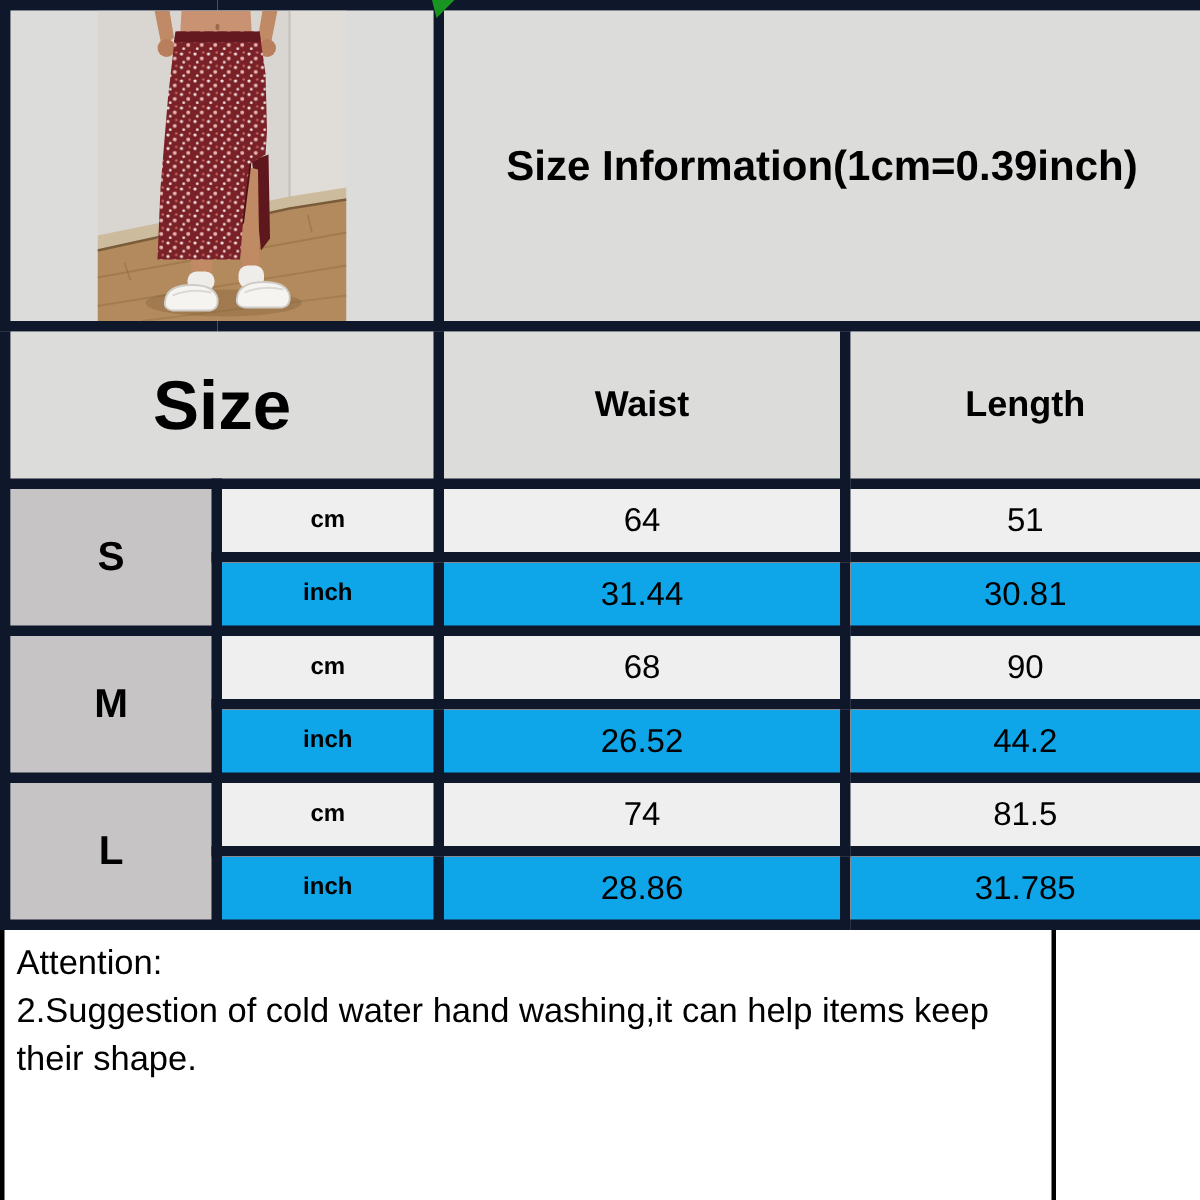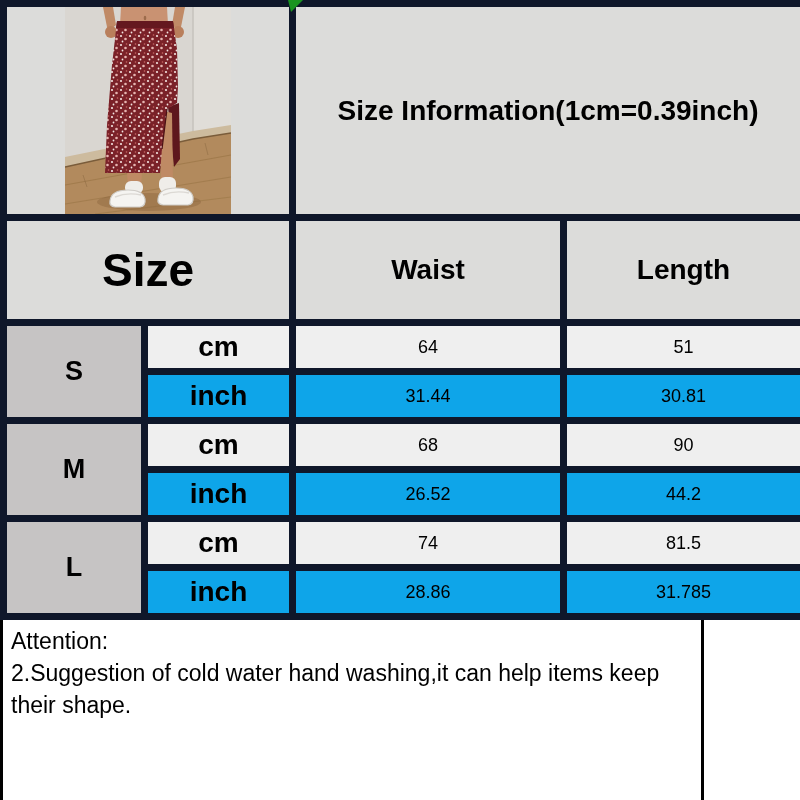--- a/index.html
+++ b/index.html
@@ -13,24 +13,24 @@
     width:800px;border-collapse:collapse;table-layout:fixed;
   }
   table.size-table td{
     border:7px solid #0f172a;text-align:center;vertical-align:middle;
     padding:0;overflow:hidden;
   }
   td.photo-cell{background:#dcdcda;height:204px;}
   td.title-cell{background:#dcdcda;}
   .title-text{font-size:28px;font-weight:bold;letter-spacing:0;}
   td.size-head{background:#dcdcda;height:98px;font-size:46px;font-weight:bold;}
-  td.col-head{background:#dcdcda;font-size:28px;font-weight:bold;}
+  td.col-head{background:#dcdcda;font-size:24px;font-weight:bold;}
   td.size-col{background:#c6c4c4;font-size:27px;font-weight:bold;}
-  td.unit-cell{font-size:28px;font-weight:bold;}
-  td.val-cell{font-size:18px;font-weight:normal;}
+  td.unit-cell{font-size:16px;font-weight:bold;}
+  td.val-cell{font-size:22px;font-weight:normal;}
   tr.row-cm td{background:#efefef;height:42px;}
   tr.row-inch td{background:#0ea5e9;height:42px;}
   tr.row-cm td.size-col, tr.row-inch td.size-col{background:#c6c4c4;}
 
   .photo-wrap{width:100%;height:100%;display:flex;align-items:center;justify-content:center;background:#dcdcda;}
 
   .attention{
     box-sizing:border-box;width:704px;height:189px;
     border:3px solid #000;border-top:none;
     background:#fff;padding:5px 8px 0 8px;

